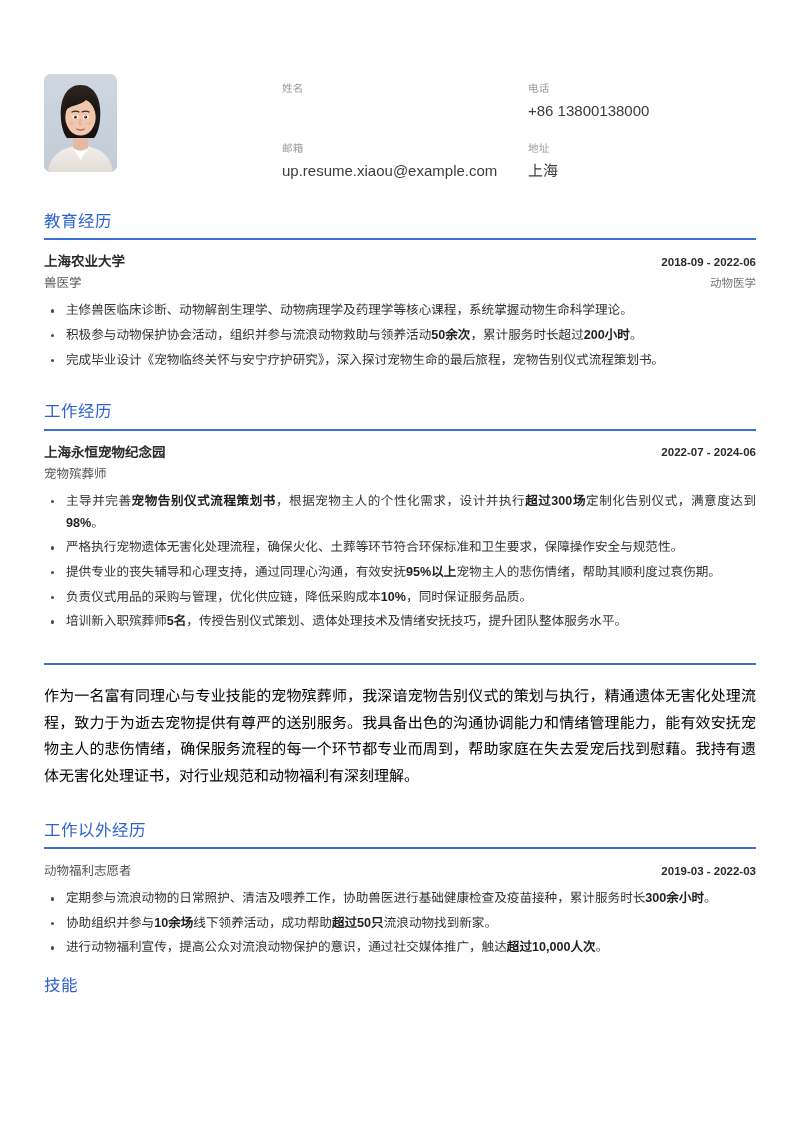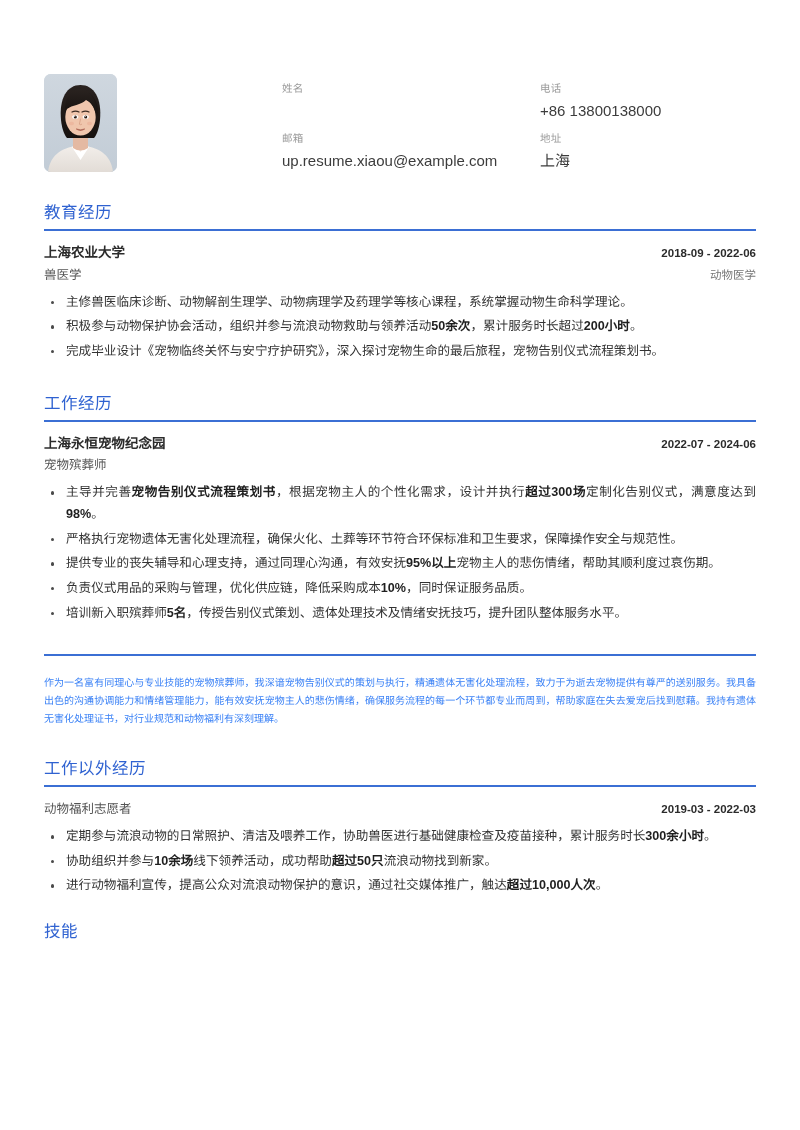--- a/index.html
+++ b/index.html
@@ -44,21 +44,20 @@
   .photo-svg { display:block; width:100%; height:100%; }
 
   .contact-grid {
     margin-left: 165px;
     display: grid;
     grid-template-columns: 246px 1fr;
     grid-row-gap: 22px;
     grid-column-gap: 0px;
     flex: 1 1 auto;
     padding-top: 8px;
-    gap: 12px;
   }
   .field-label {
     font-size: 10.5px;
     color: #9a9a9a;
     line-height: 1.2;
     margin-bottom: 7px;
     letter-spacing: 0.2px;
   }
   .field-value {
     font-size: 15px;
@@ -148,29 +147,29 @@
     height: 3.4px;
     border-radius: 50%;
     background: #4a4a4a;
   }
   ul.bullets li b, ul.bullets li strong {
     font-weight: 700;
     color: #1f1f1f;
   }
 
   .summary-text {
-    font-size: 10px;
-    color: #3b82f6;
+    font-size: 15px;
+    color: #000000;
     line-height: 1.78;
     text-align: justify;
     text-justify: inter-ideograph;
     margin-top: 18px;
   }
 
-  .skills-section { margin-top: 24px; }
+  .skills-section { margin-top: 16px; }
 </style>
 </head>
 <body>
 
 <div class="page">
   <div class="inner">
 
     <div class="header">
 
       <div class="photo-wrap">

